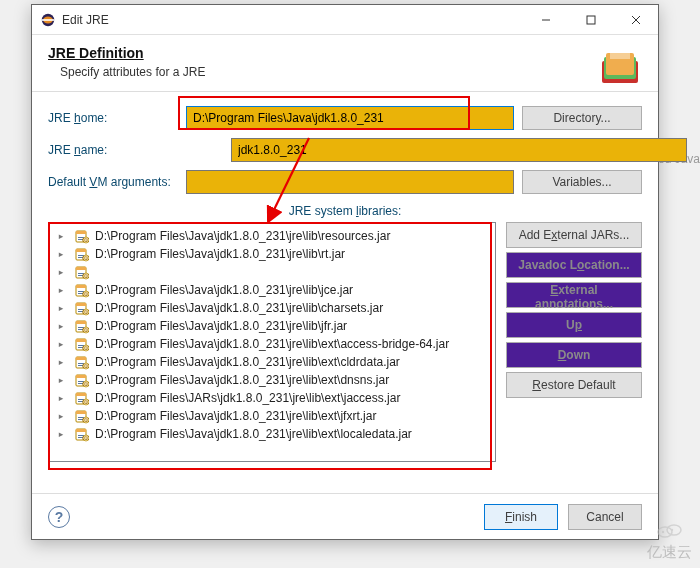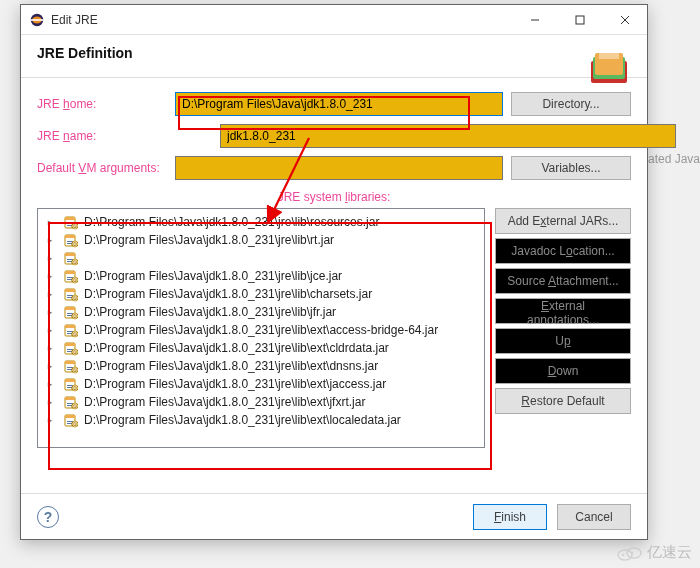--- a/index.html
+++ b/index.html
@@ -7,21 +7,21 @@
   font-family: "Segoe UI", Tahoma, sans-serif;
   font-size: 12px;
   background: #f0f0f0;
   width: 700px;
   height: 568px;
   position: relative;
   overflow: hidden;
 }
 .dialog {
   position: absolute;
-  left: 20px; top: 4px;
+  left: 31px; top: 4px;
   width: 628px; height: 536px;
   background: #fff;
   border: 1px solid #646464;
   box-shadow: 0 4px 16px rgba(0,0,0,.25);
   display: flex;
   flex-direction: column;
 }
 .titlebar {
   height: 30px;
   background: #fff;
@@ -32,53 +32,53 @@
 }
 .tb-icon { width: 16px; height: 16px; margin-right: 6px; }
 .tb-title { flex: 1; font-size: 12px; color:#333; }
 .tb-btns { display: flex; }
 .tb-btn { width: 45px; height: 29px; display:flex; align-items:center; justify-content:center; color:#333; font-size:14px; }
 .header {
   padding: 10px 16px 12px 16px;
   border-bottom: 1px solid #ddd;
   position: relative;
 }
-.header h1 { font-size: 14px; font-weight: bold; margin-bottom: 4px; color:#111; }
+.header h1 { font-size: 14px; font-weight: bold; margin-bottom: 4px; color:#111;text-decoration:underline; }
 .header .sub { font-size: 12px; color:#333; padding-left: 12px; }
 .header-img {
   position: absolute; right: 14px; top: 14px;
 }
 .content {
   flex: 1;
   padding: 14px 16px 6px 16px;
   display: grid;
   grid-template-columns: 130px 1fr 120px;
   grid-auto-rows: min-content;
   column-gap: 8px;
   row-gap: 8px;
 }
-.content label { align-self: center; color:#ec4899; }
+.content label { align-self: center; color:#0c4a6e; }
 .content label .mn { text-decoration: underline; }
 .content input[type=text] {
   width: 100%; height: 24px;
   border: 1px solid #767676;
   padding: 2px 6px;
   font-family: inherit; font-size: 12px;
   background:#eab308;
 }
 .btn {
   height: 24px;
   background: #e1e1e1;
   border: 1px solid #adadad;
   font-family: inherit; font-size: 12px;
   cursor: pointer;
   padding: 0 8px;
   color:#404040;
 }
-.btn:disabled, .btn.disabled { color:#8a8a8a; background:#000000; cursor:default; }
+.btn:disabled, .btn.disabled { color:#8a8a8a; background:#4c1d95; cursor:default;font-weight:bold; }
 .jre-home-box { grid-column: 2; }
 .dir-btn { grid-column: 3; }
 .hl-red { position:absolute; border:2px solid #e60000; pointer-events:none; }
 .hl-red.r1 { left:178px; top:96px; width:292px; height:34px; }
 .hl-red.r2 { left:48px; top:222px; width:444px; height:248px; }
 .lib-section { grid-column: 1 / span 3; display:flex; flex-direction:column; margin-top:2px; }
 .lib-label { margin-bottom:4px; }
 .lib-row { display:flex; gap:10px; }
 .lib-list {
   flex:1;
@@ -105,21 +105,21 @@
   gap:10px;
 }
 .footer .spacer { flex:1; }
 .footer .help { width:22px; height:22px; border:1.5px solid #5a7aa3; border-radius:50%; display:flex; align-items:center; justify-content:center; color:#5a7aa3; font-weight:bold; font-size:14px; }
 .footer .btn { width:74px; height:26px; }
 .footer .btn.primary { border:1px solid #0078d7; background:#e5f1fb; }
 .arrow { position:absolute; left:263px; top:134px; pointer-events:none; }
 .jar-icon { flex-shrink:0; }
 .watermark {
   position:absolute; right:8px; bottom:6px;
-  font-size:15px; color:#bdbdbd; display:flex; align-items:center; gap:4px;
+  font-size:15px; color:#bdbdbd; display:flex; align-items:center; gap:4px;flex-direction:column;
 }
 .watermark svg { opacity:.55; }
 .back-text { position:absolute; right:0; top:152px; font-size:12px; color:#999; }
 .mn { text-decoration: underline; }
 </style>
 </head>
 <body>
 
 <span class="back-text">ated Java</span>
 
@@ -149,20 +149,21 @@
         <svg width="10" height="10">
             <line x1="1" y1="1" x2="9" y2="9" stroke="#333" stroke-width="1"></line>
             <line x1="9" y1="1" x2="1" y2="9" stroke="#333" stroke-width="1"></line>
           </svg>
       </div>
     </div>
   </div>
 
   <div class="header">
     <h1>JRE Definition</h1>
+    <div class="sub">Specify attributes for a JRE</div>
     <span class="header-img">
       <svg width="50" height="42" viewBox="0 0 50 42">
         <rect x="8" y="12" width="36" height="22" rx="2" fill="#c9302c"></rect>
         <rect x="10" y="8" width="32" height="22" rx="2" fill="#5cb85c"></rect>
         <rect x="12" y="4" width="28" height="22" rx="2" fill="#f0ad4e"></rect>
         <path d="M16 4 h20 v6 H16z" fill="#fff" opacity=".4"></path>
       </svg>
     </span>
   </div>
 
@@ -292,21 +293,21 @@
             <div class="lib-item">
               <span class="exp">▸</span>
               <svg class="jar-icon" width="16" height="16" viewBox="0 0 16 16">
                 <rect x="3" y="3" width="10" height="11" rx="1" fill="#fff" stroke="#b58900" stroke-width="1"></rect>
                 <rect x="3" y="3" width="10" height="3" fill="#f0ad4e"></rect>
                 <rect x="5" y="9" width="6" height="1" fill="#5a7aa3"></rect>
                 <rect x="5" y="11" width="6" height="1" fill="#5a7aa3"></rect>
                 <circle cx="13" cy="12" r="3" fill="#fbe9b7" stroke="#b58900" stroke-width=".7"></circle>
                 <text x="13" y="14" font-size="4.5" text-anchor="middle" fill="#8a5a00">010</text>
               </svg>
-              <span>D:\Program Files\Java\jdk1.8.0_231\jre\lib\ext\jaccess.jar</span>
+              <span>D:\Program Files\JARs\jdk1.8.0_231\jre\lib\ext\jaccess.jar</span>
             </div>
             <div class="lib-item">
               <span class="exp">▸</span>
               <svg class="jar-icon" width="16" height="16" viewBox="0 0 16 16">
                 <rect x="3" y="3" width="10" height="11" rx="1" fill="#fff" stroke="#b58900" stroke-width="1"></rect>
                 <rect x="3" y="3" width="10" height="3" fill="#f0ad4e"></rect>
                 <rect x="5" y="9" width="6" height="1" fill="#5a7aa3"></rect>
                 <rect x="5" y="11" width="6" height="1" fill="#5a7aa3"></rect>
                 <circle cx="13" cy="12" r="3" fill="#fbe9b7" stroke="#b58900" stroke-width=".7"></circle>
                 <text x="13" y="14" font-size="4.5" text-anchor="middle" fill="#8a5a00">010</text>
@@ -322,21 +323,20 @@
                 <rect x="5" y="11" width="6" height="1" fill="#5a7aa3"></rect>
                 <circle cx="13" cy="12" r="3" fill="#fbe9b7" stroke="#b58900" stroke-width=".7"></circle>
                 <text x="13" y="14" font-size="4.5" text-anchor="middle" fill="#8a5a00">010</text>
               </svg>
               <span>D:\Program Files\Java\jdk1.8.0_231\jre\lib\ext\localedata.jar</span>
             </div>
           </div>
         <div class="side-btns">
           <button class="btn"><span>Add E</span><span class="mn">x</span><span>ternal JARs...</span></button>
           <button class="btn disabled" disabled=""><span>Javadoc L</span><span class="mn">o</span><span>cation...</span></button>
-          <button class="btn disabled" disabled=""><span>Source </span><span class="mn">A</span><span>ttachment...</span></button>
           <button class="btn disabled" disabled=""><span></span><span class="mn">E</span><span>xternal annotations...</span></button>
           <button class="btn disabled" disabled=""><span>U</span><span class="mn">p</span><span></span></button>
           <button class="btn disabled" disabled=""><span></span><span class="mn">D</span><span>own</span></button>
           <button class="btn"><span></span><span class="mn">R</span><span>estore Default</span></button>
         </div>
       </div>
     </div>
   </div>
 
   <div class="footer">

